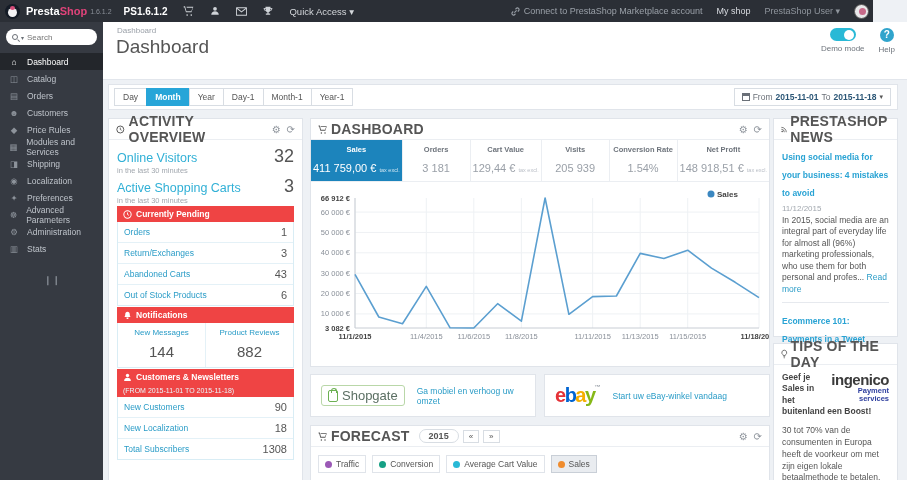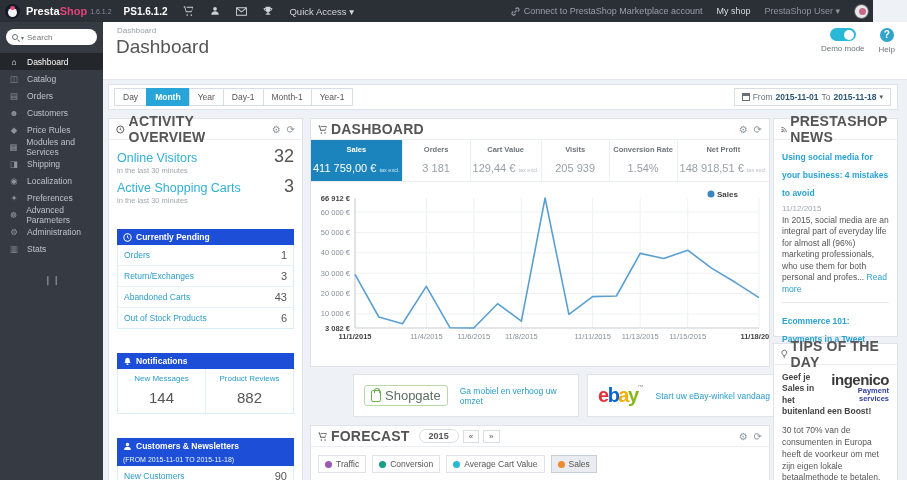--- a/index.html
+++ b/index.html
@@ -85,22 +85,22 @@
 
   #col1 { left:5px; top:96px; width:195px; height:500px; }
   #col2 { left:207px; top:96px; width:460px; }
 
   
   .act-body { padding:5px 8px; }
   .act-line { display:flex; align-items:flex-end; justify-content:space-between; margin-top:2px; }
   .act-link { color:#31b0d6; font-size:12.5px; }
   .act-val { color:#555; font-size:18px; font-weight:400; line-height:1; }
   .act-sub { font-size:7.5px; color:#a2a8af; margin-top:1px; }
-  .cyan-hdr { background:#1d4ed8; color:#fff; font-size:8.5px; font-weight:bold; padding:3px 6px;
-    margin-top:24px; display:flex; align-items:center; gap:4px; flex-wrap:wrap; }
+  .cyan-hdr { background:#ef4444; color:#fff; font-size:8.5px; font-weight:bold; padding:3px 6px;
+    margin-top:1px; display:flex; align-items:center; gap:4px; flex-wrap:wrap; }
   .cyan-sub { width:100%; font-weight:normal; font-size:7px; color:#e8f7fb; margin-top:1px; }
   .mini-rows { border:1px solid #d9edf5; border-top:none; }
   .mini-row { display:flex; justify-content:space-between; align-items:center; padding:4px 6px;
     border-bottom:1px solid #e4f1f7; }
   .mini-row:last-child { border-bottom:none; }
   .mini-label { color:#2a9cc7; font-size:8.5px; }
   .mini-val { color:#555; font-size:11px; }
   .notif-cols { display:flex; border:1px solid #d9edf5; border-top:none; }
   .notif-col { flex:1; text-align:center; padding:5px 2px 7px; }
   .notif-col + .notif-col { border-left:1px solid #e4f1f7; }
@@ -115,21 +115,21 @@
   .kpi-label { font-size:7.5px; color:#6e747c; font-weight:bold; }
   .kpi-val { font-size:11px; color:#9aa0a8; margin-top:8px; white-space:nowrap; }
   .kpi-suffix { font-size:5.5px; color:#b9bec6; }
   .kpi.active { background:#1c84bc; }
   .kpi.active .kpi-label { color:#fff; }
   .kpi.active .kpi-val { color:#fff; }
   .kpi.active .kpi-suffix { color:#cfe6f2; }
   #chart-wrap { position:relative; }
 
   
-  .banner { height:43px; top:256px; display:flex; align-items:center; padding:8px 10px; gap:12px;margin-left:43px; }
+  .banner { height:43px; top:256px; display:flex; align-items:center; padding:8px 10px; gap:12px; }
   #banner-shopgate { left:0; width:226px; }
   #banner-ebay { left:234px; width:226px; }
   .shopgate-logo { border:1px solid #b9d7a8; border-radius:3px; padding:2px 6px; display:flex;
     align-items:center; gap:4px; }
   .bag { width:10px; height:12px; border:1.6px solid #6cb052; border-radius:2px; position:relative; background:#fff; }
   .bag::after { content:""; position:absolute; left:1.5px; top:-3px; width:4px; height:4px;
     border:1.3px solid #6cb052; border-bottom:none; border-radius:3px 3px 0 0; }
   .shopgate-text { font-size:13px; color:#5b6f63; }
   .banner-link { color:#2a9cc7; font-size:8.5px; }
   .ebay-logo { font-size:20px; font-weight:bold; letter-spacing:-1.5px; }

